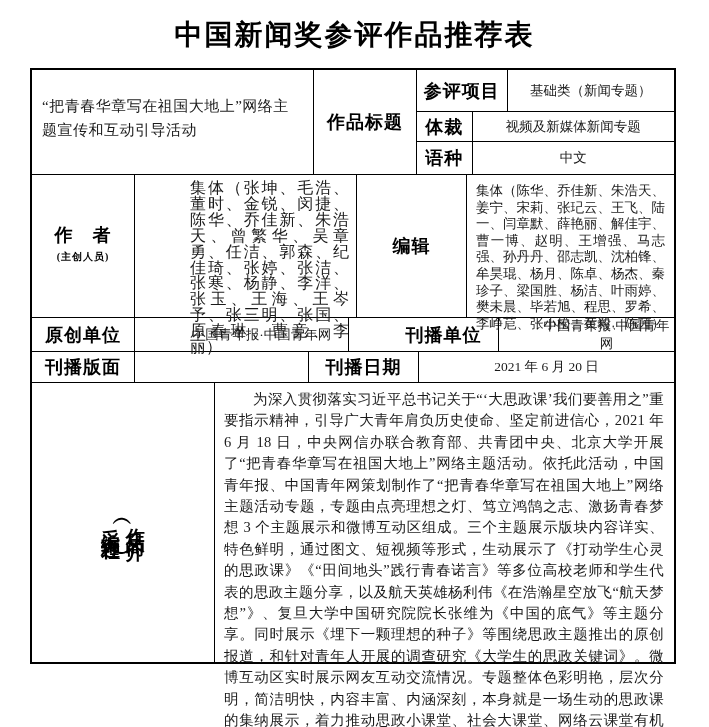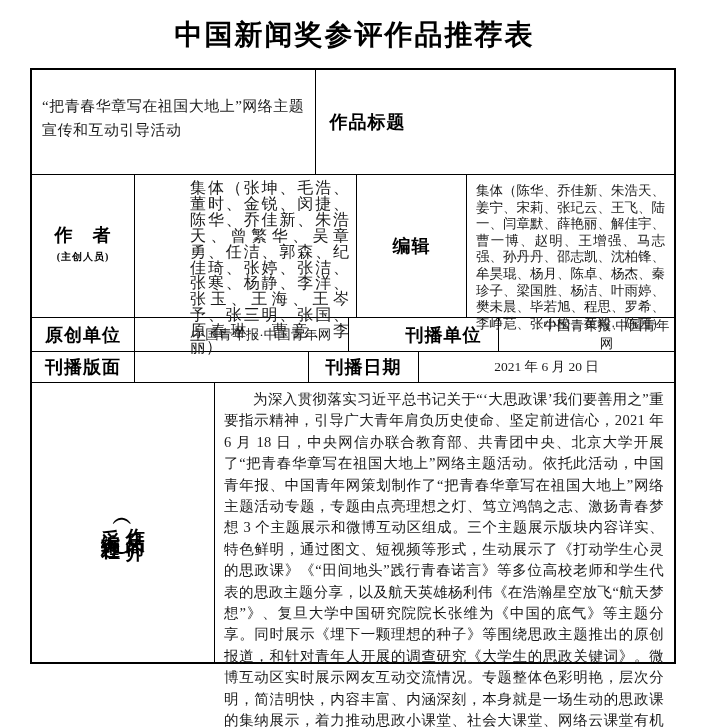--- a/index.html
+++ b/index.html
@@ -134,20 +134,34 @@
 
 <div class="page">
 
   <div class="doc-title">中国新闻奖参评作品推荐表</div>
 
   <div class="form-table">
 
     <div class="trow r1">
       <div class="cell c-title-val">“把青春华章写在祖国大地上”网络主题宣传和互动引导活动</div>
       <div class="cell lab lab-lg c-label1">作品标题</div>
+      <div class="cell c-right">
+        <div class="sub sub1">
+          <div class="slab lab lab-lg">参评项目</div>
+          <div class="sval val-center">基础类（新闻专题）</div>
+        </div>
+        <div class="sub sub2">
+          <div class="slab lab lab-lg">体裁</div>
+          <div class="sval val-center">视频及新媒体新闻专题</div>
+        </div>
+        <div class="sub sub3">
+          <div class="slab lab lab-lg">语种</div>
+          <div class="sval val-center">中文</div>
+        </div>
+      </div>
     </div>
 
     <div class="trow r2">
       <div class="cell lab lab-lg c-author-label">
         <span class="l1">作　者</span>
         <span class="l2">(主创人员)</span>
       </div>
       <div class="cell c-author-val">集体（张坤、毛浩、董时、金锐、闵捷、陈华、乔佳新、朱浩天、曾繁华、吴章勇、任洁、郭森、纪佳琦、张婷、张洁、张寒、杨静、李洋、张玉、王海、王岑予、张三明、张国、原春琳、曹竞、李丽）</div>
       <div class="cell lab lab-lg c-editor-label">编辑</div>
       <div class="cell c-editor-val">集体（陈华、乔佳新、朱浩天、姜宁、宋莉、张玘云、王飞、陆一、闫章默、薛艳丽、解佳宇、曹一博、赵明、王增强、马志强、孙丹丹、邵志凯、沈柏锋、牟昊琨、杨月、陈卓、杨杰、秦珍子、梁国胜、杨洁、叶雨婷、樊未晨、毕若旭、程思、罗希、李峥苨、张小松、黄毅、陈茜）</div>

